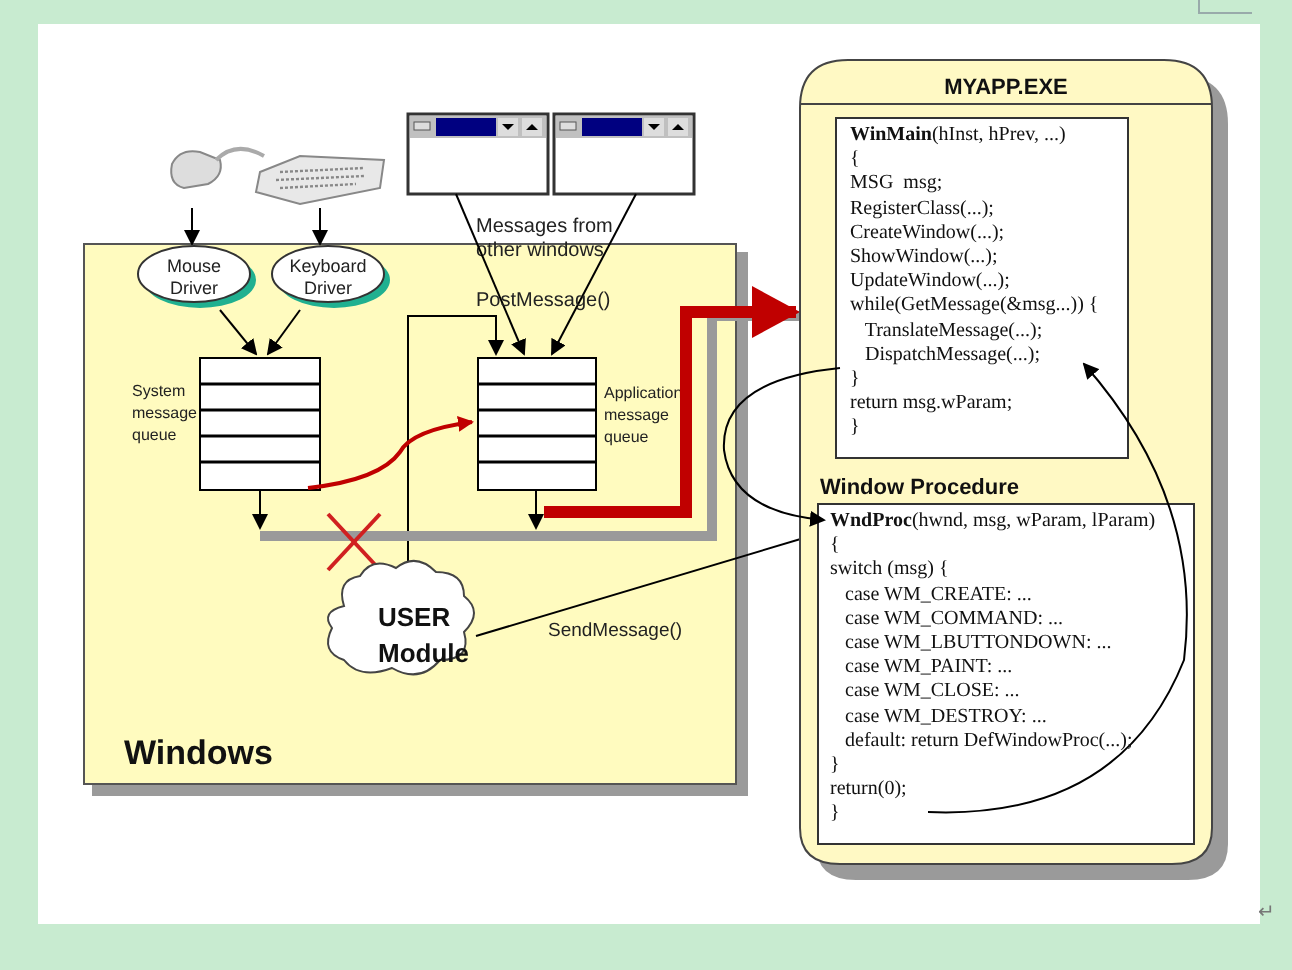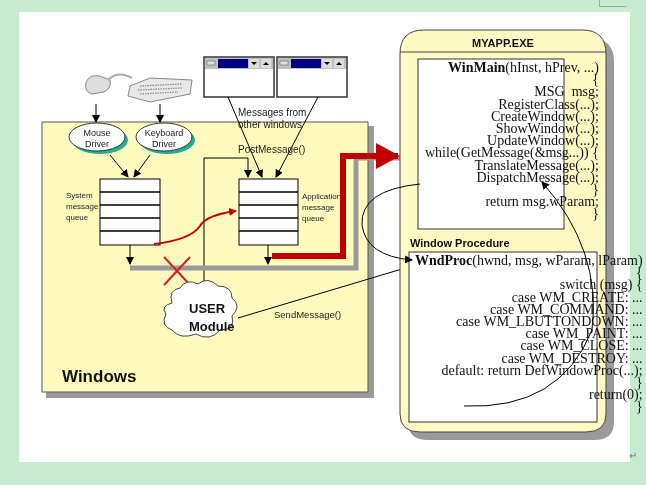--- a/index.html
+++ b/index.html
@@ -1,21 +1,21 @@
 <!DOCTYPE html>
 <html><head>
 <meta charset="utf-8">
 <style>
   html, body { margin:0; padding:0; }
   body { width:646px; height:485px; background:#c8ebd0; position:relative; overflow:hidden; font-family:"Liberation Sans", sans-serif; }
   #page { position:absolute; left:19px; top:12px; width:611px; height:450px; background:#ffffff; }
   #corner-mark { position:absolute; left:599px; top:0; width:26px; height:6px; border-left:1px solid #9aa; border-bottom:1px solid #9aa; }
   #return-mark { position:absolute; left:629px; top:450px; font-size:10px; color:#777; }
   svg text { font-family:"Liberation Sans", sans-serif; }
-  .code { position:absolute; font-family:"Liberation Serif", serif; font-size:14px; line-height:12.2px; color:#111; white-space:pre;text-align:right; }
+  .code { position:absolute; font-family:"Liberation Serif", serif; font-size:10px; line-height:12.2px; color:#111; white-space:pre; }
   .code div { height:12.2px; }
   .code b { font-weight:bold; }
 </style>
 </head>
 <body>
 
 <div id="page"></div>
 <div id="corner-mark"></div>
 <div id="return-mark">↵</div>
 

